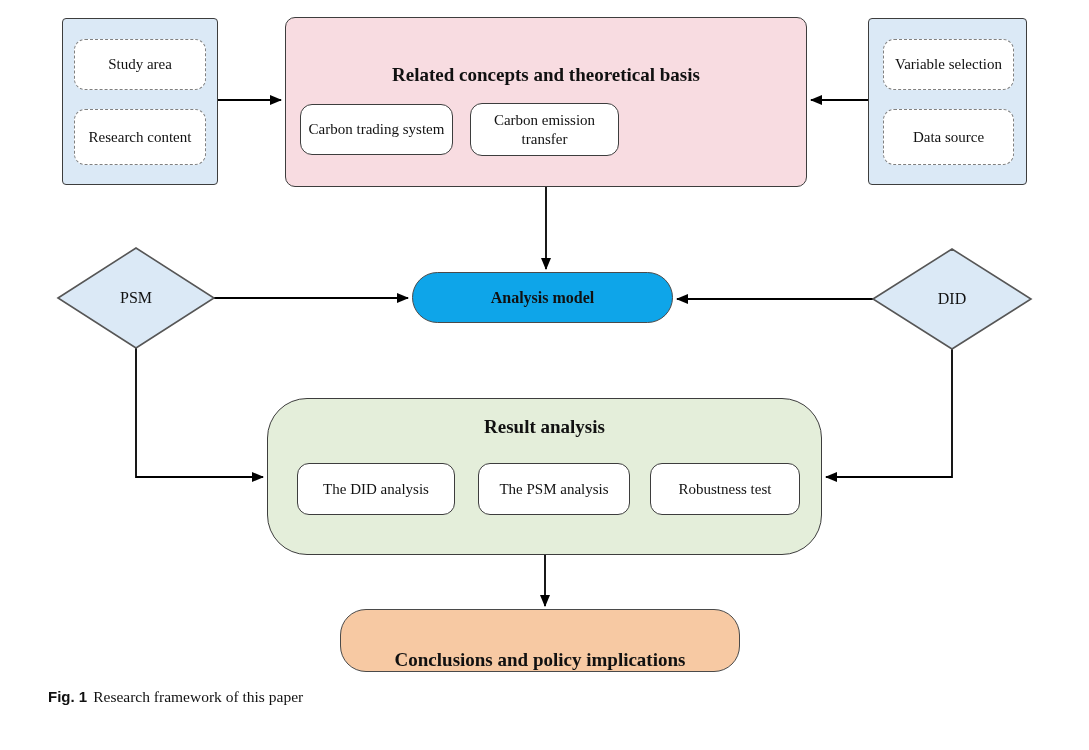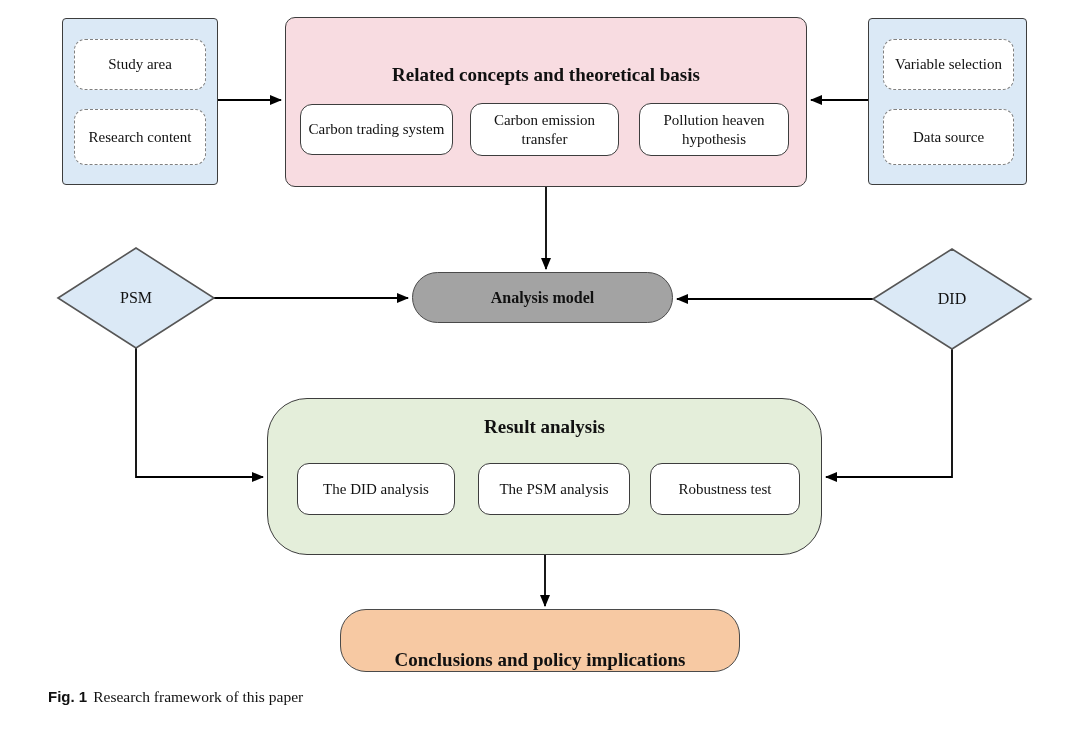--- a/index.html
+++ b/index.html
@@ -86,21 +86,21 @@
     position: absolute;
     border: 1.5px solid #4a4a4a;
     border-radius: 26px;
     box-sizing: border-box;
     display: flex;
     align-items: center;
     justify-content: center;
     font-weight: bold;
   }
   .pill-gray {
-    background: #a3a3a3;
+    background: #0ea5e9;
     font-size: 16px;
   }
   .pill-orange {
     background: #f7c9a3;
     font-size: 19px;
   }
   .diamond-label {
     position: absolute;
     display: flex;
     align-items: center;
@@ -155,23 +155,20 @@
 
   <div class="panel panel-pink" style="left:285px; top:17px; width:522px; height:170px;">
     <div class="panel-title" style="top:46px;">Related concepts and theoretical basis</div>
   </div>
   <div class="white-box" style="left:300px; top:104px; width:153px; height:51px;">
     <span>Carbon trading system</span>
   </div>
   <div class="white-box" style="left:470px; top:103px; width:149px; height:53px;">
     <span>Carbon emission transfer</span>
   </div>
-  <div class="white-box" style="left:639px; top:103px; width:150px; height:53px;">
-    <span>Pollution heaven hypothesis</span>
-  </div>
 
   <div class="abs container-blue" style="left:868px; top:18px; width:159px; height:167px;">
     <div class="dashed-box" style="left:14px; top:90px; width:131px; height:56px;">
       <span>Data source</span>
     </div>
     <div class="dashed-box" style="left:14px; top:20px; width:131px; height:51px;">
       <span>Variable selection</span>
     </div>
   </div>
 

